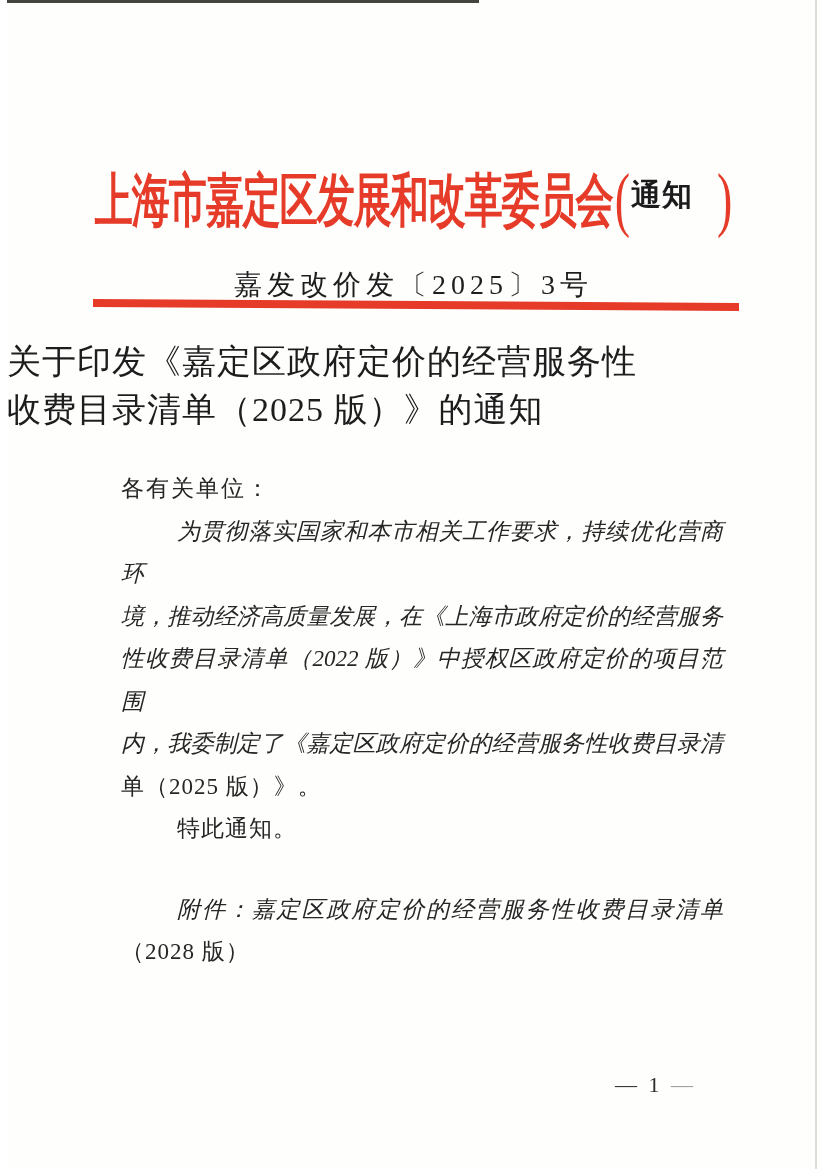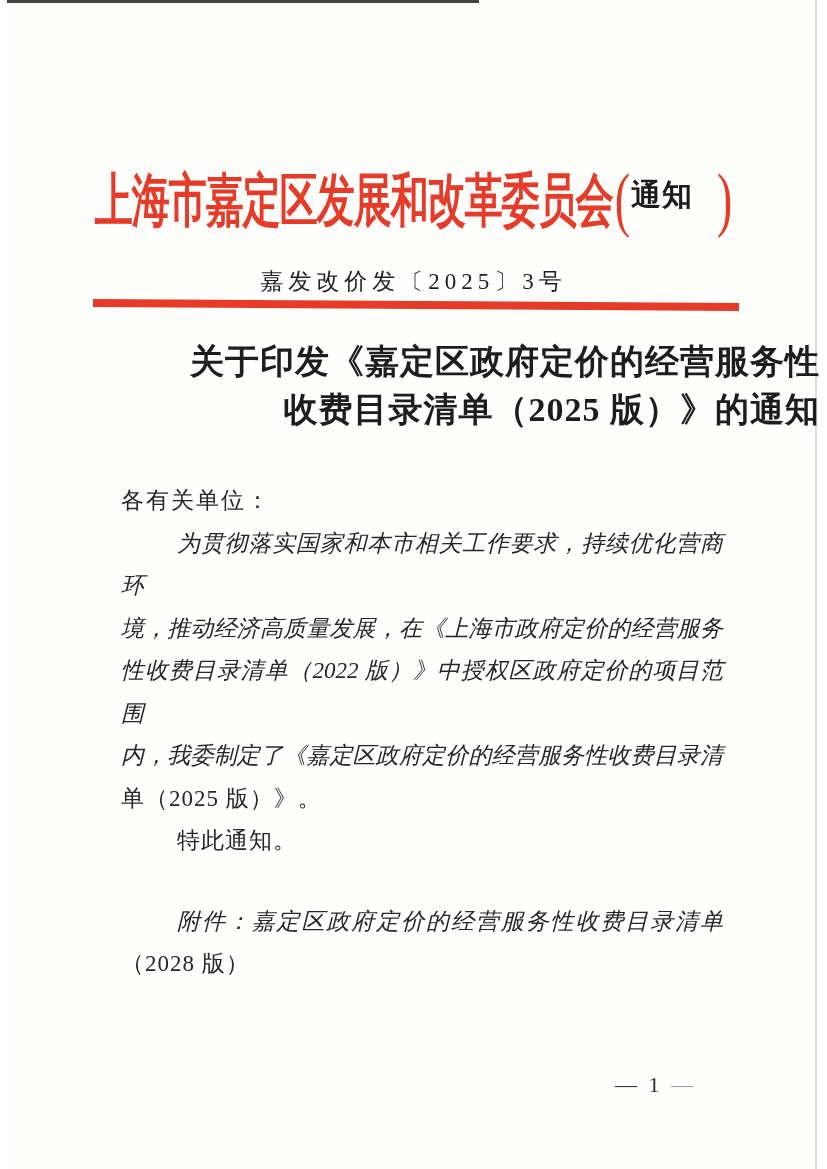--- a/index.html
+++ b/index.html
@@ -78,40 +78,40 @@
     margin-left: 1px;
     margin-right: 10px;
     letter-spacing: 1px;
   }
 
   .doc-number {
     position: absolute;
     top: 266px; left: 0;
     width: 100%;
     text-align: center;
-    font-size: 23px;
+    font-size: 28px;
     letter-spacing: 5px;
     color: #1e1e1e;
   }
 
   .red-rule {
     position: absolute;
     top: 301px; left: 86px;
     width: 646px; height: 8px;
     background: var(--red);
     transform: rotate(0.35deg);
   }
 
   .doc-title {
     position: absolute;
     top: 338px; left: 0;
     width: 100%;
-    text-align: right;
+    text-align: left;
     font-size: 34px;
-    font-weight: bold;
+    font-weight: normal;
     color: var(--ink);
     line-height: 48px;
     letter-spacing: 1px;
   }
   .t-line { display: block; }
 
   .body-text {
     position: absolute;
     top: 468px; left: 114px;
     width: 602px;
@@ -123,21 +123,21 @@
     letter-spacing: 1px;
   }
   .b-line.just {
     text-align: justify;
     text-align-last: justify;
     letter-spacing: 0;
     font-style: italic;
   }
   .b-line.indent { text-indent: 56px; }
   .b-line.blank { height: 38px; }
-  .salutation { letter-spacing: 2px; margin-top: 12px; }
+  .salutation { letter-spacing: 2px; }
 
   .page-number {
     position: absolute;
     top: 1072px; left: 608px;
     width: 78px;
     display: flex;
     justify-content: space-between;
     align-items: center;
     font-size: 22px;
     color: #2c2c2c;

